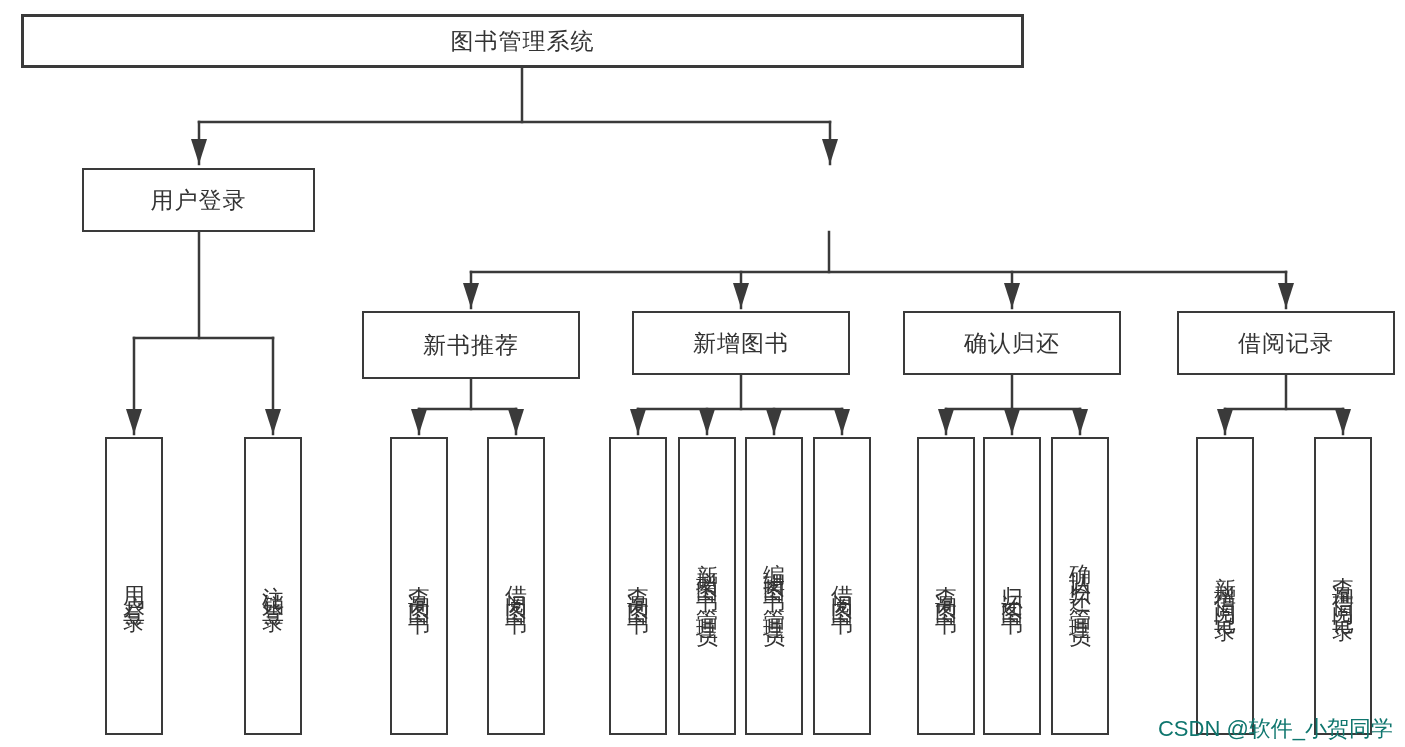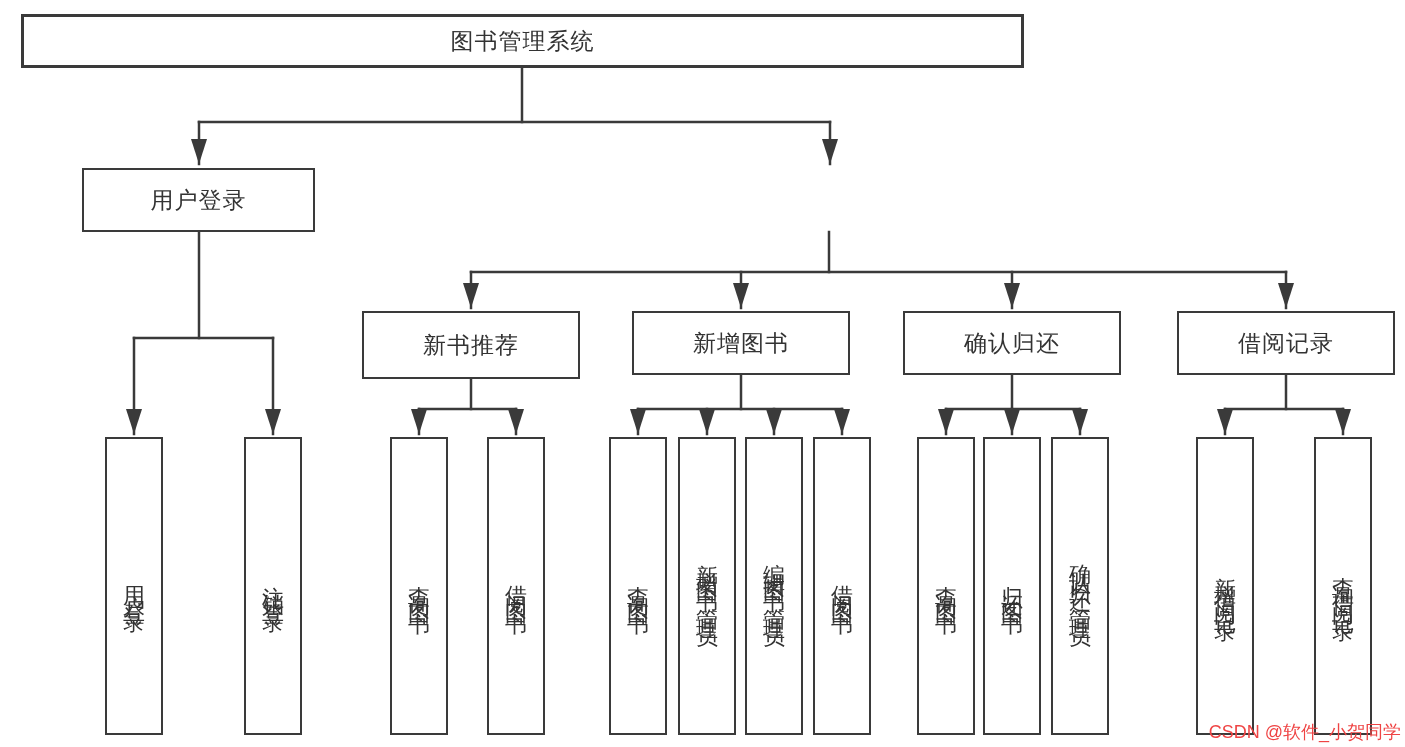--- a/index.html
+++ b/index.html
@@ -38,24 +38,24 @@
   .node.v span {
     writing-mode: vertical-rl;
     text-orientation: mixed;
     font-size: 22px;
     letter-spacing: 9px;
     line-height: 1;
     white-space: nowrap;
   }
   .watermark {
     position: absolute;
-    right: 4px;
+    right: 12px;
     bottom: 3px;
-    font-size: 18px;
-    color: #ef4444;
+    font-size: 22px;
+    color: #0f766e;
     z-index: 5;
     white-space: nowrap;
   }
 </style>
 </head>
 <body>
 
 <div class="stage">
 
   <svg class="connectors" viewBox="0 0 1405 747" xmlns="http://www.w3.org/2000/svg">

